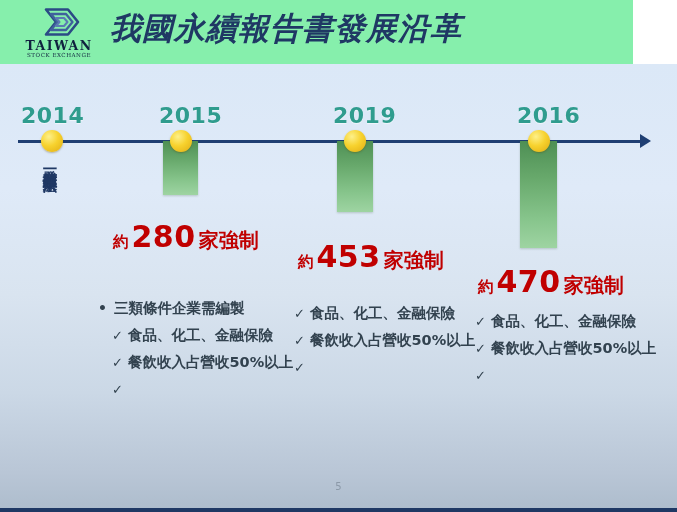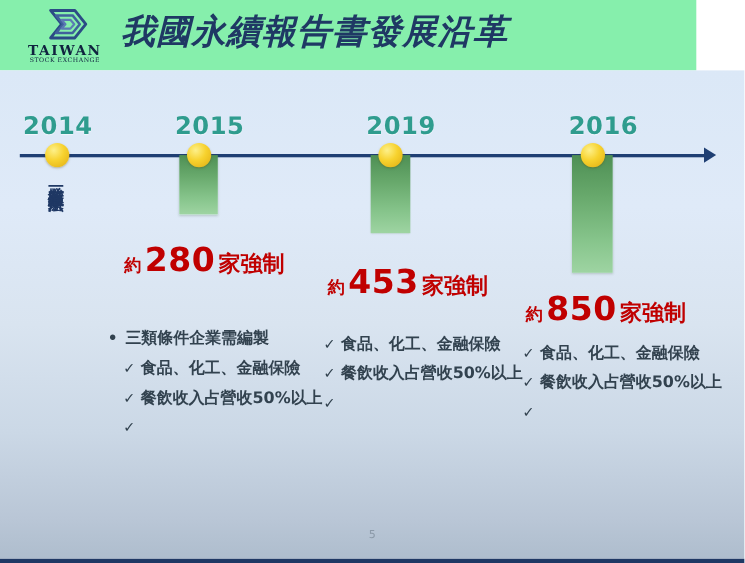--- a/index.html
+++ b/index.html
@@ -247,21 +247,21 @@
 
   <div class="callout" style="left:113px; top:219px;">
     <span class="pre">約</span><span class="num">280</span><span class="post">家強制</span>
   </div>
 
   <div class="callout" style="left:298px; top:239px;">
     <span class="pre">約</span><span class="num">453</span><span class="post">家強制</span>
   </div>
 
   <div class="callout" style="left:478px; top:264px;">
-    <span class="pre">約</span><span class="num">850</span><span class="post">家強制</span>
+    <span class="pre">約</span><span class="num">470</span><span class="post">家強制</span>
   </div>
 
   <div class="bcol" style="left:98px; top:295px;">
     <div class="brow">
       <span class="bmark dotmark">•</span>
       <span class="btext">三類條件企業需編製</span>
     </div>
     <div class="brow" style="padding-left:14px;">
       <span class="bmark">✓</span>
       <span class="btext">食品、化工、金融保險</span>

